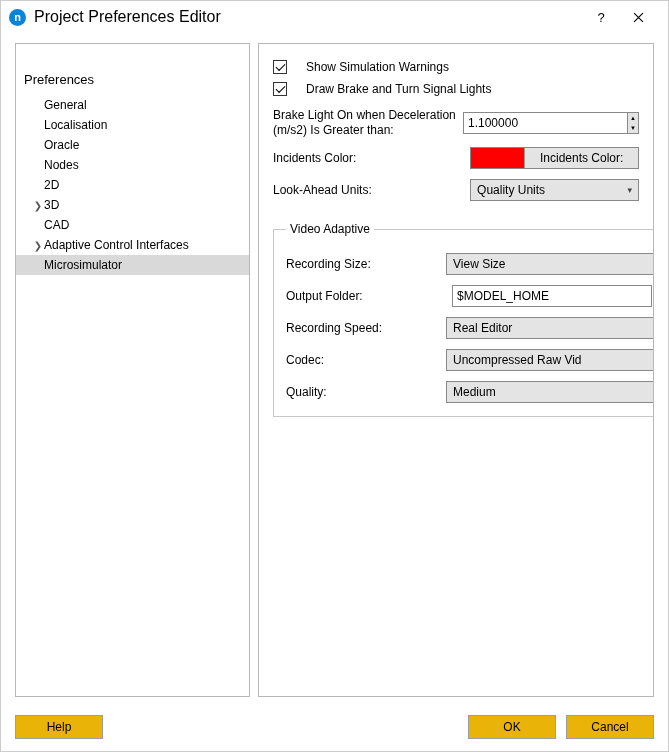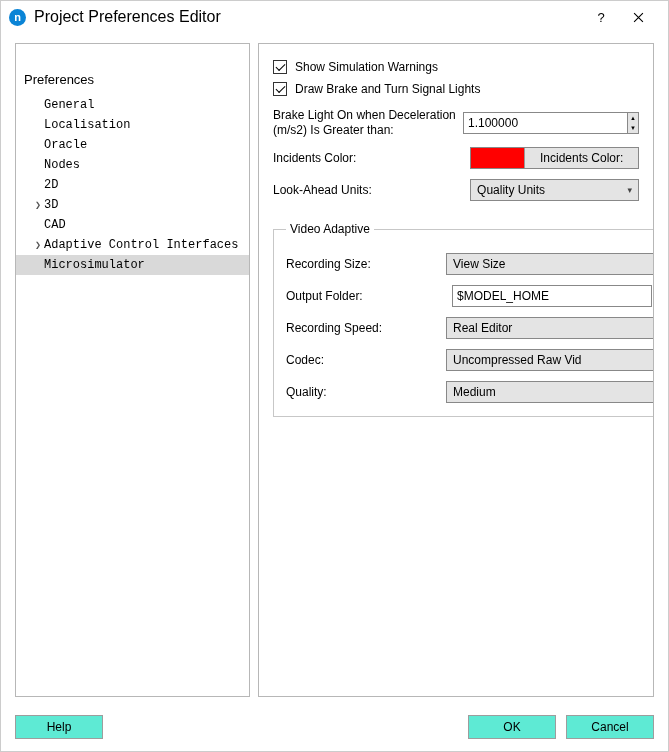--- a/index.html
+++ b/index.html
@@ -64,21 +64,20 @@
     padding: 6px 0 6px 0;
     overflow: auto;
   }
   .sidebar .header {
     padding: 4px 8px;
     font-size: 13px;
     margin-top: 18px;
   }
   .tree {
     margin-top: 4px;
-    font-family: Liberation Mono, monospace;
   }
   .tree-item {
     display: flex;
     align-items: center;
     height: 20px;
     padding-left: 14px;
     cursor: default;
   }
   .tree-item .chev {
     width: 12px;
@@ -94,21 +93,21 @@
   }
   .main {
     flex: 1;
     border: 1px solid #b7b7b7;
     padding: 12px 14px 10px 14px;
     overflow: auto;
   }
   .check-row {
     display: flex;
     align-items: center;
-    gap: 8px;
+    gap: 19px;
     height: 22px;
   }
   .checkbox {
     width: 14px; height: 14px;
     border: 1px solid #333;
     display: inline-flex;
     align-items: center;
     justify-content: center;
     background: #fff;
   }
@@ -206,21 +205,21 @@
     display: flex;
     align-items: center;
     padding: 0 14px;
     gap: 10px;
   }
   .footer .spacer { flex: 1; }
   .btn {
     min-width: 88px;
     height: 24px;
     border: 1px solid #9d9d9d;
-    background: #5eead4;
+    background: #eab308;
     display: flex;
     align-items: center;
     justify-content: center;
     cursor: default;
     font-size: 12px;
   }
 </style>
 </head>
 <body>
 

